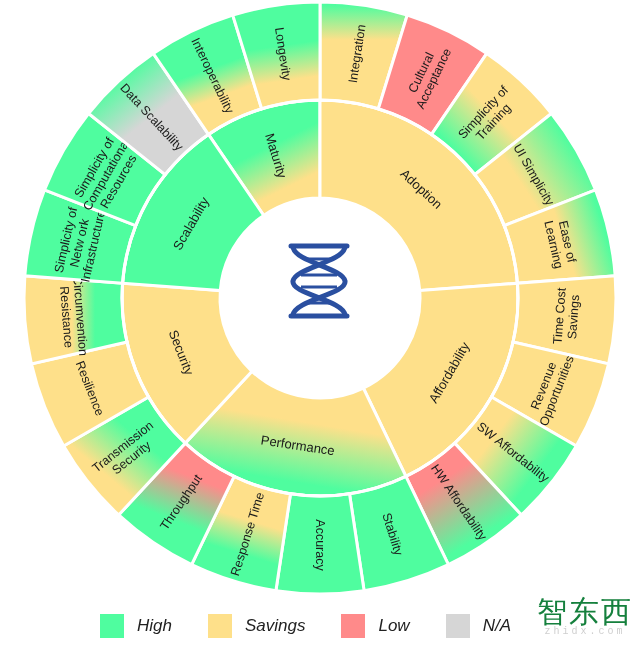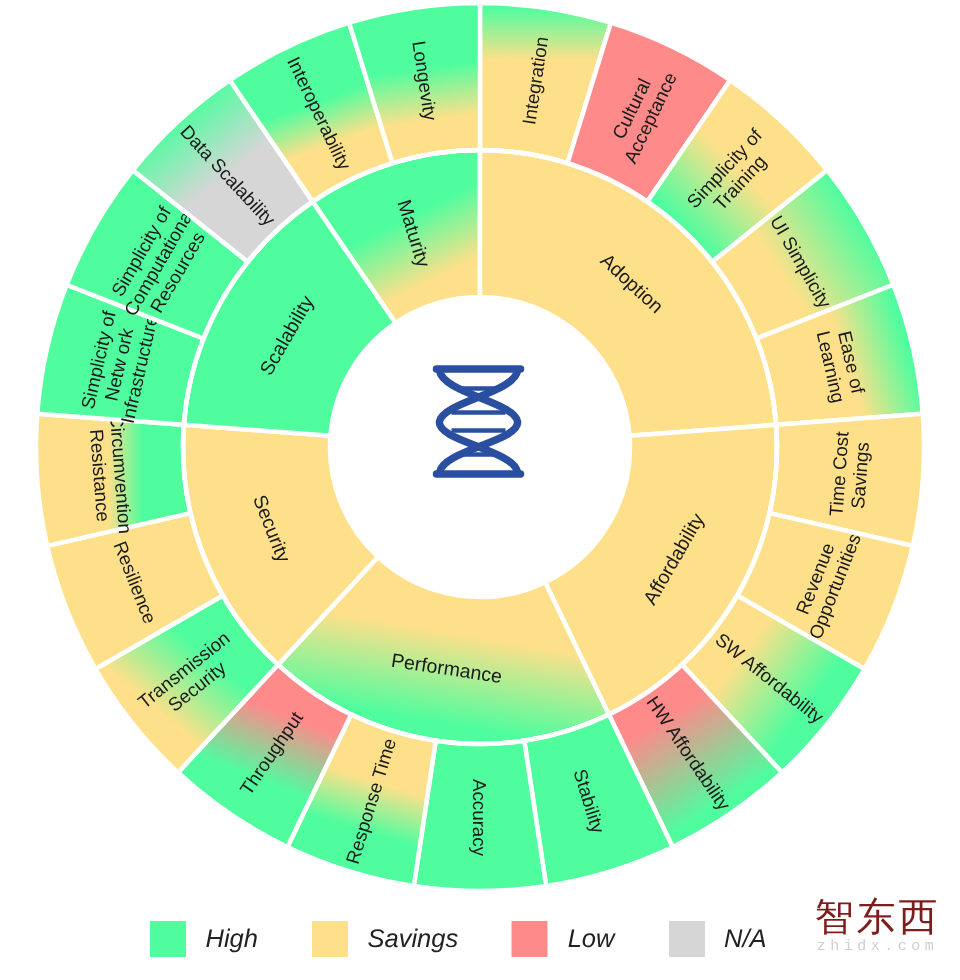--- a/index.html
+++ b/index.html
@@ -8,21 +8,21 @@
   #chart-wrap { position: absolute; left: 0; top: 0; width: 640px; height: 600px; }
   #sunburst { position: absolute; left: 0; top: 0; }
   .seg-label { font-family: "Liberation Sans", sans-serif; font-size: 12.5px; fill: #1a1a1a; }
   .inner-label { font-size: 13px; }
   #legend { position: absolute; left: 100px; top: 610px; height: 32px; display: flex; align-items: center; font-style: italic; }
   .legend-item { display: flex; align-items: center; margin-right: 36px; }
   .legend-swatch { width: 24px; height: 24px; display: inline-block; margin-right: 13px; }
   .legend-label { font-size: 17px; color: #222; }
   #watermark { position: absolute; left: 535px; top: 598px; width: 100px; height: 50px; text-align: center;
                color: #cfcfcf; }
-  #watermark .wm-cn { font-family: "DejaVu Sans", sans-serif; font-size: 26px; letter-spacing: 2px; line-height: 28px; color: #7f1d1d; }
+  #watermark .wm-cn { font-family: "DejaVu Sans", sans-serif; font-size: 30px; letter-spacing: 2px; line-height: 28px; color: #15803d; }
   #watermark .wm-url { font-family: Liberation Mono, monospace; font-size: 10px; letter-spacing: 3px; color: #cfcfcf; }
 </style>
 </head>
 <body>
 
 <div id="chart-wrap">
   <svg id="sunburst" width="640" height="600" viewBox="0 0 640 600">
     <defs id="grad-defs">
         <linearGradient id="g0" gradientUnits="userSpaceOnUse" x1="262" y1="150" x2="282" y2="190">
           <stop offset="0" stop-color="#4ffd9f"></stop>

